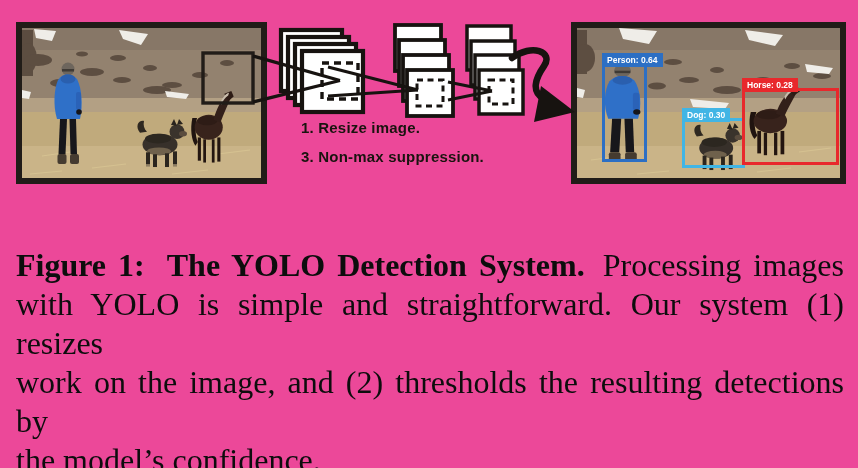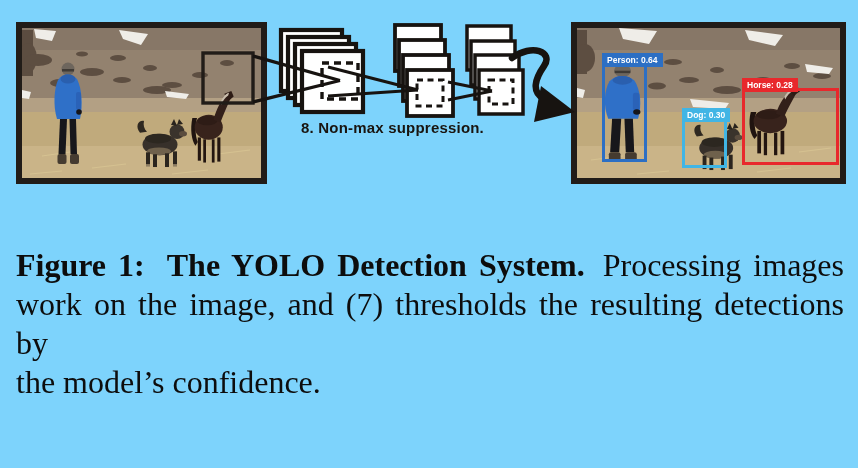--- a/index.html
+++ b/index.html
@@ -1,16 +1,16 @@
 <!DOCTYPE html>
 <html><head>
 <meta charset="utf-8">
 <style>
   html,body{margin:0;padding:0;background:#fff;}
-  .stage{position:relative;width:858px;height:468px;background:#7dd3fc;overflow:hidden;
+  .stage{position:relative;width:858px;height:468px;background:#ec4899;overflow:hidden;
          font-family:"Liberation Sans",sans-serif;}
 
   
   .photo{position:absolute;border:6px solid #211c18;box-sizing:border-box;background:#a5947e;}
   .photo-left{left:16px;top:22px;width:251px;height:162px;}
   .photo-right{left:571px;top:22px;width:275px;height:162px;}
   .scene{position:absolute;left:0;top:0;width:100%;height:100%;display:block;}
 
   
   .det-box{position:absolute;border:3px solid #000;box-sizing:border-box;z-index:3;}
@@ -184,21 +184,21 @@
         <rect x="10" y="51" width="4" height="25" fill="#231510"></rect>
           <rect x="17" y="53" width="3.5" height="25" fill="#231510"></rect>
         <rect x="28" y="53" width="3.5" height="25" fill="#231510"></rect>
           <rect x="35" y="51" width="4" height="26" fill="#231510"></rect>
       </g>
     </svg>
 
     <div class="det-box" style="left: 25px; top: 35px; width: 45px; height: 99px; border-color: rgb(44, 111, 196);">
       <span class="det-chip" style="background-color: rgb(44, 111, 196);">Person: 0.64</span>
     </div>
-    <div class="det-box" style="left: 105px; top: 90px; width: 45px; height: 50px; border-color: rgb(65, 181, 229); padding-left: 39px;">
+    <div class="det-box" style="left: 105px; top: 90px; width: 63px; height: 50px; border-color: rgb(65, 181, 229); padding-left: 39px;">
       <span class="det-chip" style="background-color: rgb(65, 181, 229);">Dog: 0.30</span>
     </div>
     <div class="det-box" style="left: 165px; top: 60px; width: 97px; height: 77px; border-color: rgb(232, 40, 44);">
       <span class="det-chip" style="background-color: rgb(232, 40, 44);">Horse: 0.28</span>
     </div>
   </div>
 
   <svg class="overlay" viewBox="0 0 858 215">
 
     <rect x="203" y="53" width="50" height="50" fill="none" stroke="#211c18" stroke-width="3.4"></rect>
@@ -236,26 +236,28 @@
       <line x1="448" y1="100" x2="492" y2="91"></line>
     </g>
 
     <g>
       <path d="M 512 58 C 532 43 554 52 544 66 C 535 79 531 92 544 99" fill="none" stroke="#171310" stroke-width="6.5" stroke-linecap="round"></path>
       <path d="M 541 86 L 575 112 L 534 122 Z" fill="#171310"></path>
     </g>
   </svg>
 
   <div class="steps">
-    <div>8. Non-max suppression.</div>
+    <div>1. Resize image.</div>
+    <div>3. Non-max suppression.</div>
   </div>
 
   <div class="caption">
     <div class="cap-line">
       <span class="cap-bold cap-label">Figure 1:</span>
       <span class="cap-bold cap-title">The YOLO Detection System.</span>
       <span>Processing images</span>
     </div>
-    <div class="cap-line">work on the image, and (7) thresholds the resulting detections by</div>
+    <div class="cap-line">with YOLO is simple and straightforward. Our system (1) resizes</div>
+    <div class="cap-line">work on the image, and (2) thresholds the resulting detections by</div>
     <div class="cap-line-last">the model’s confidence.</div>
   </div>
 
 </div>
 
 </body></html>

